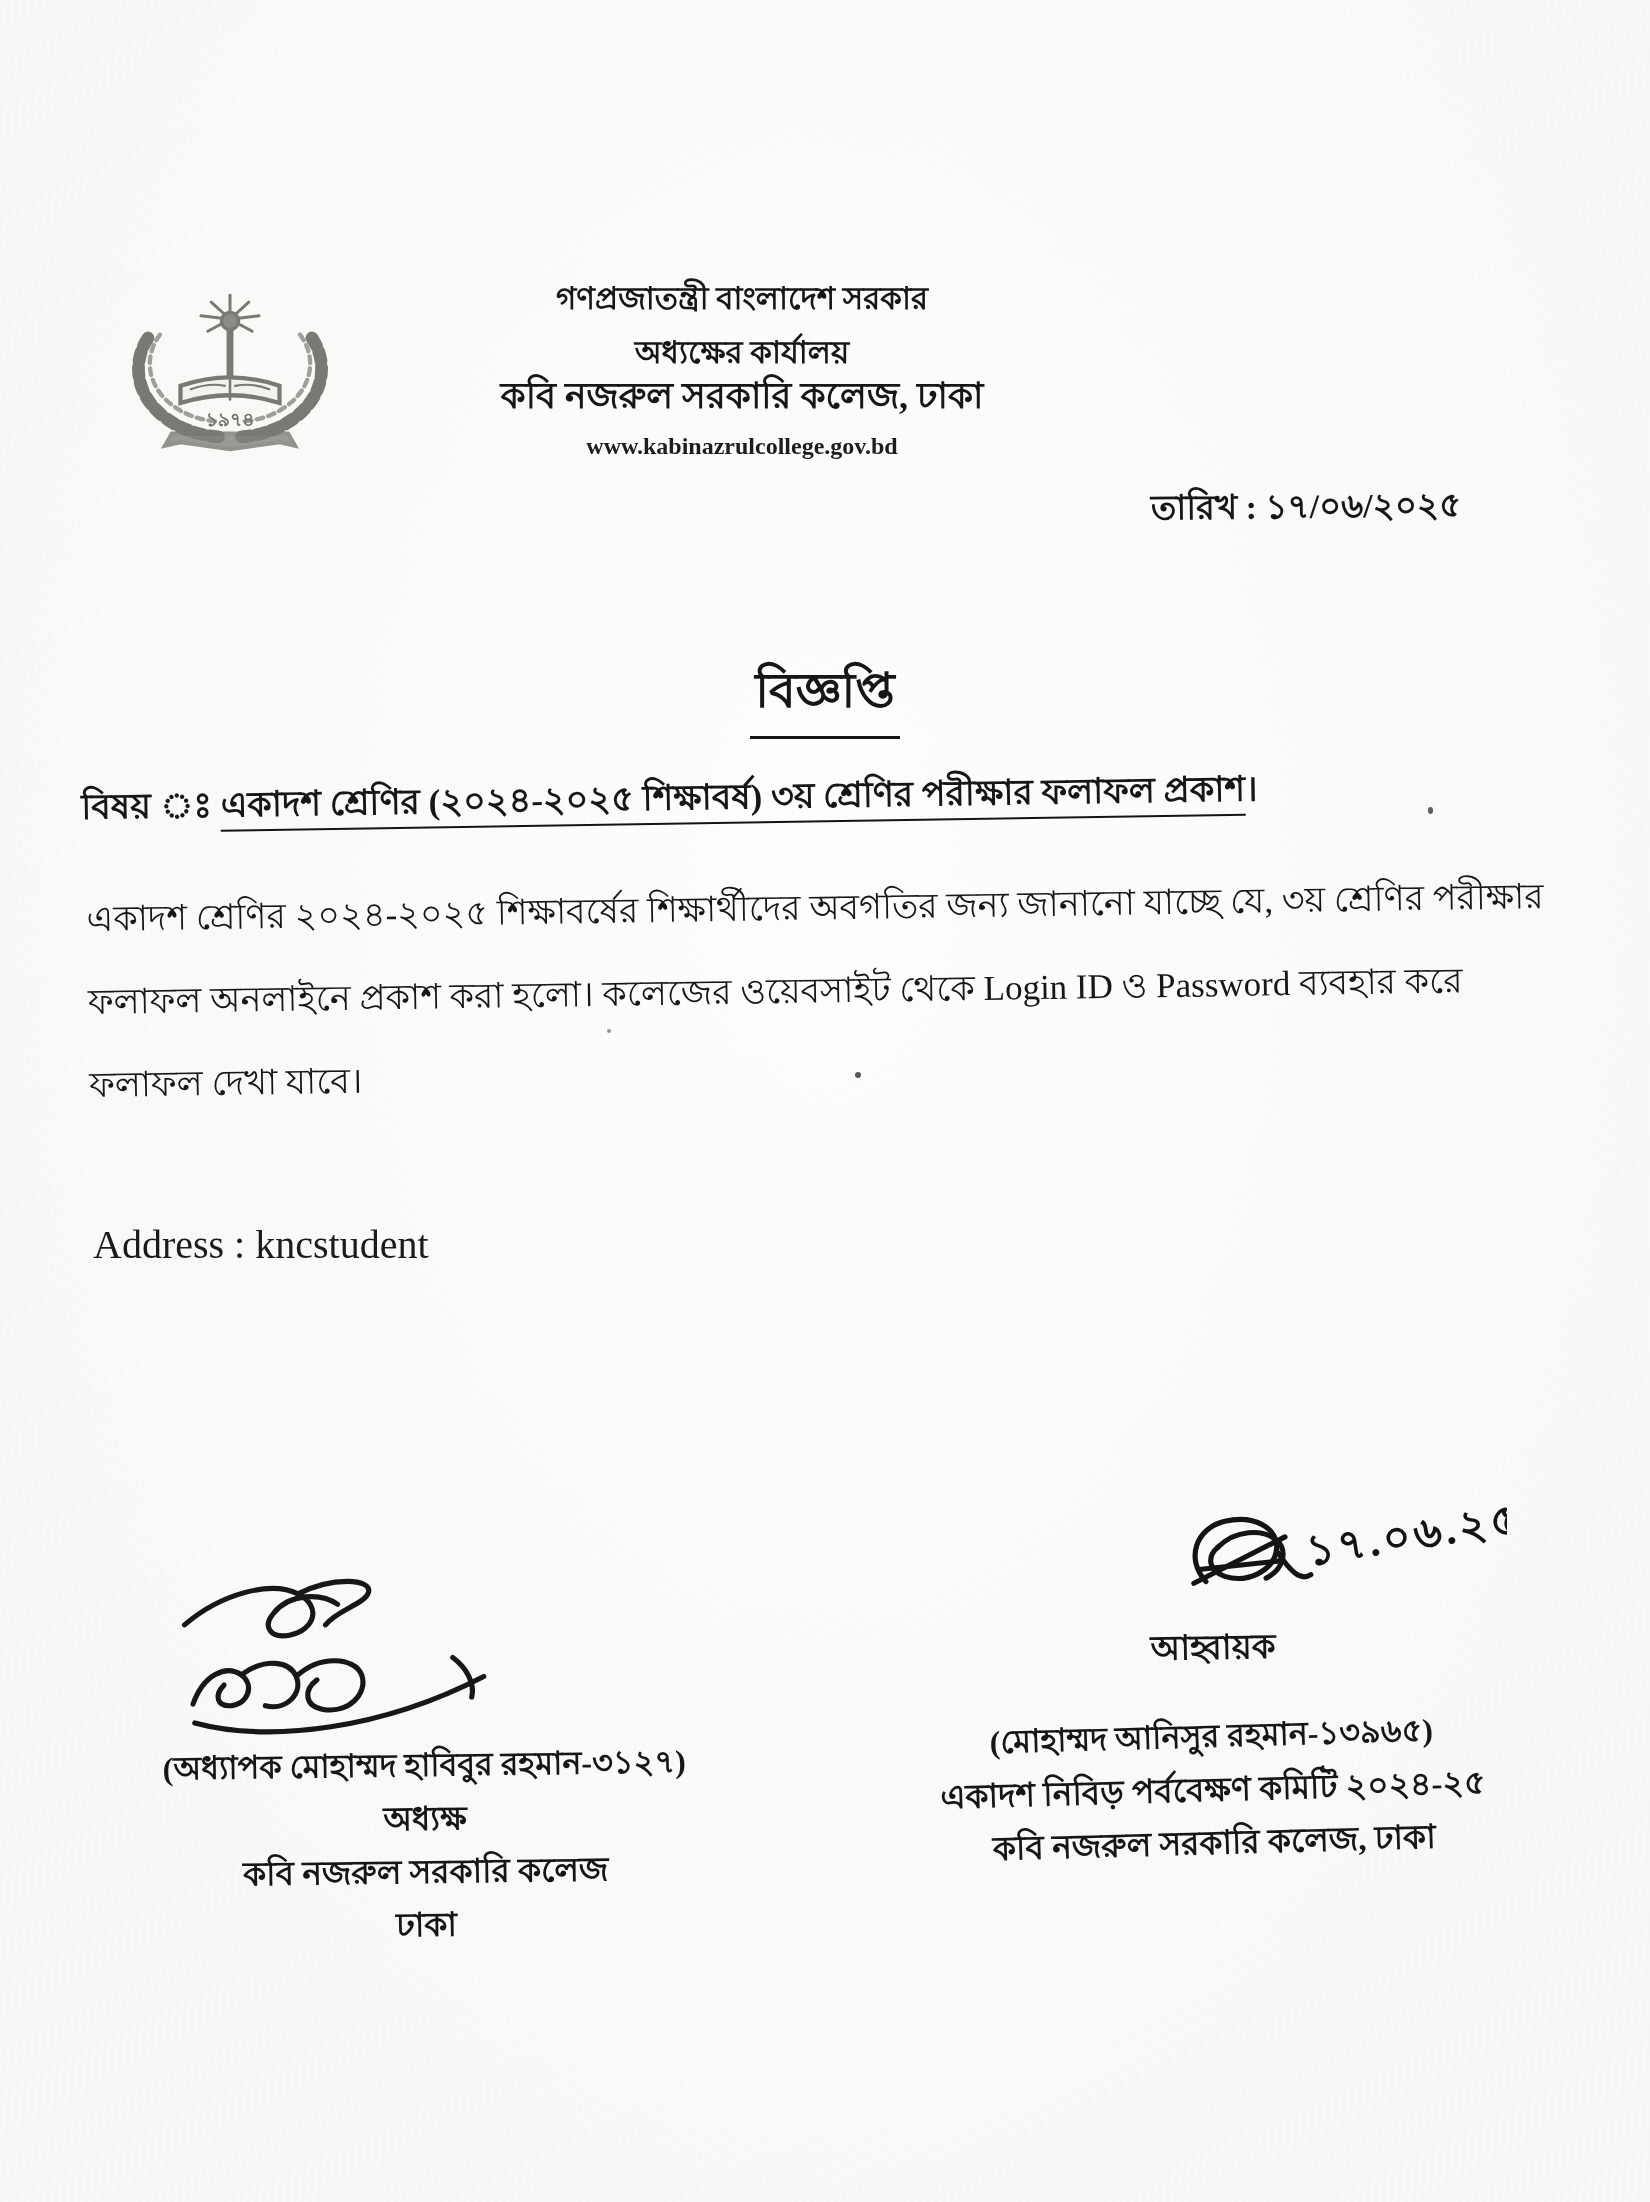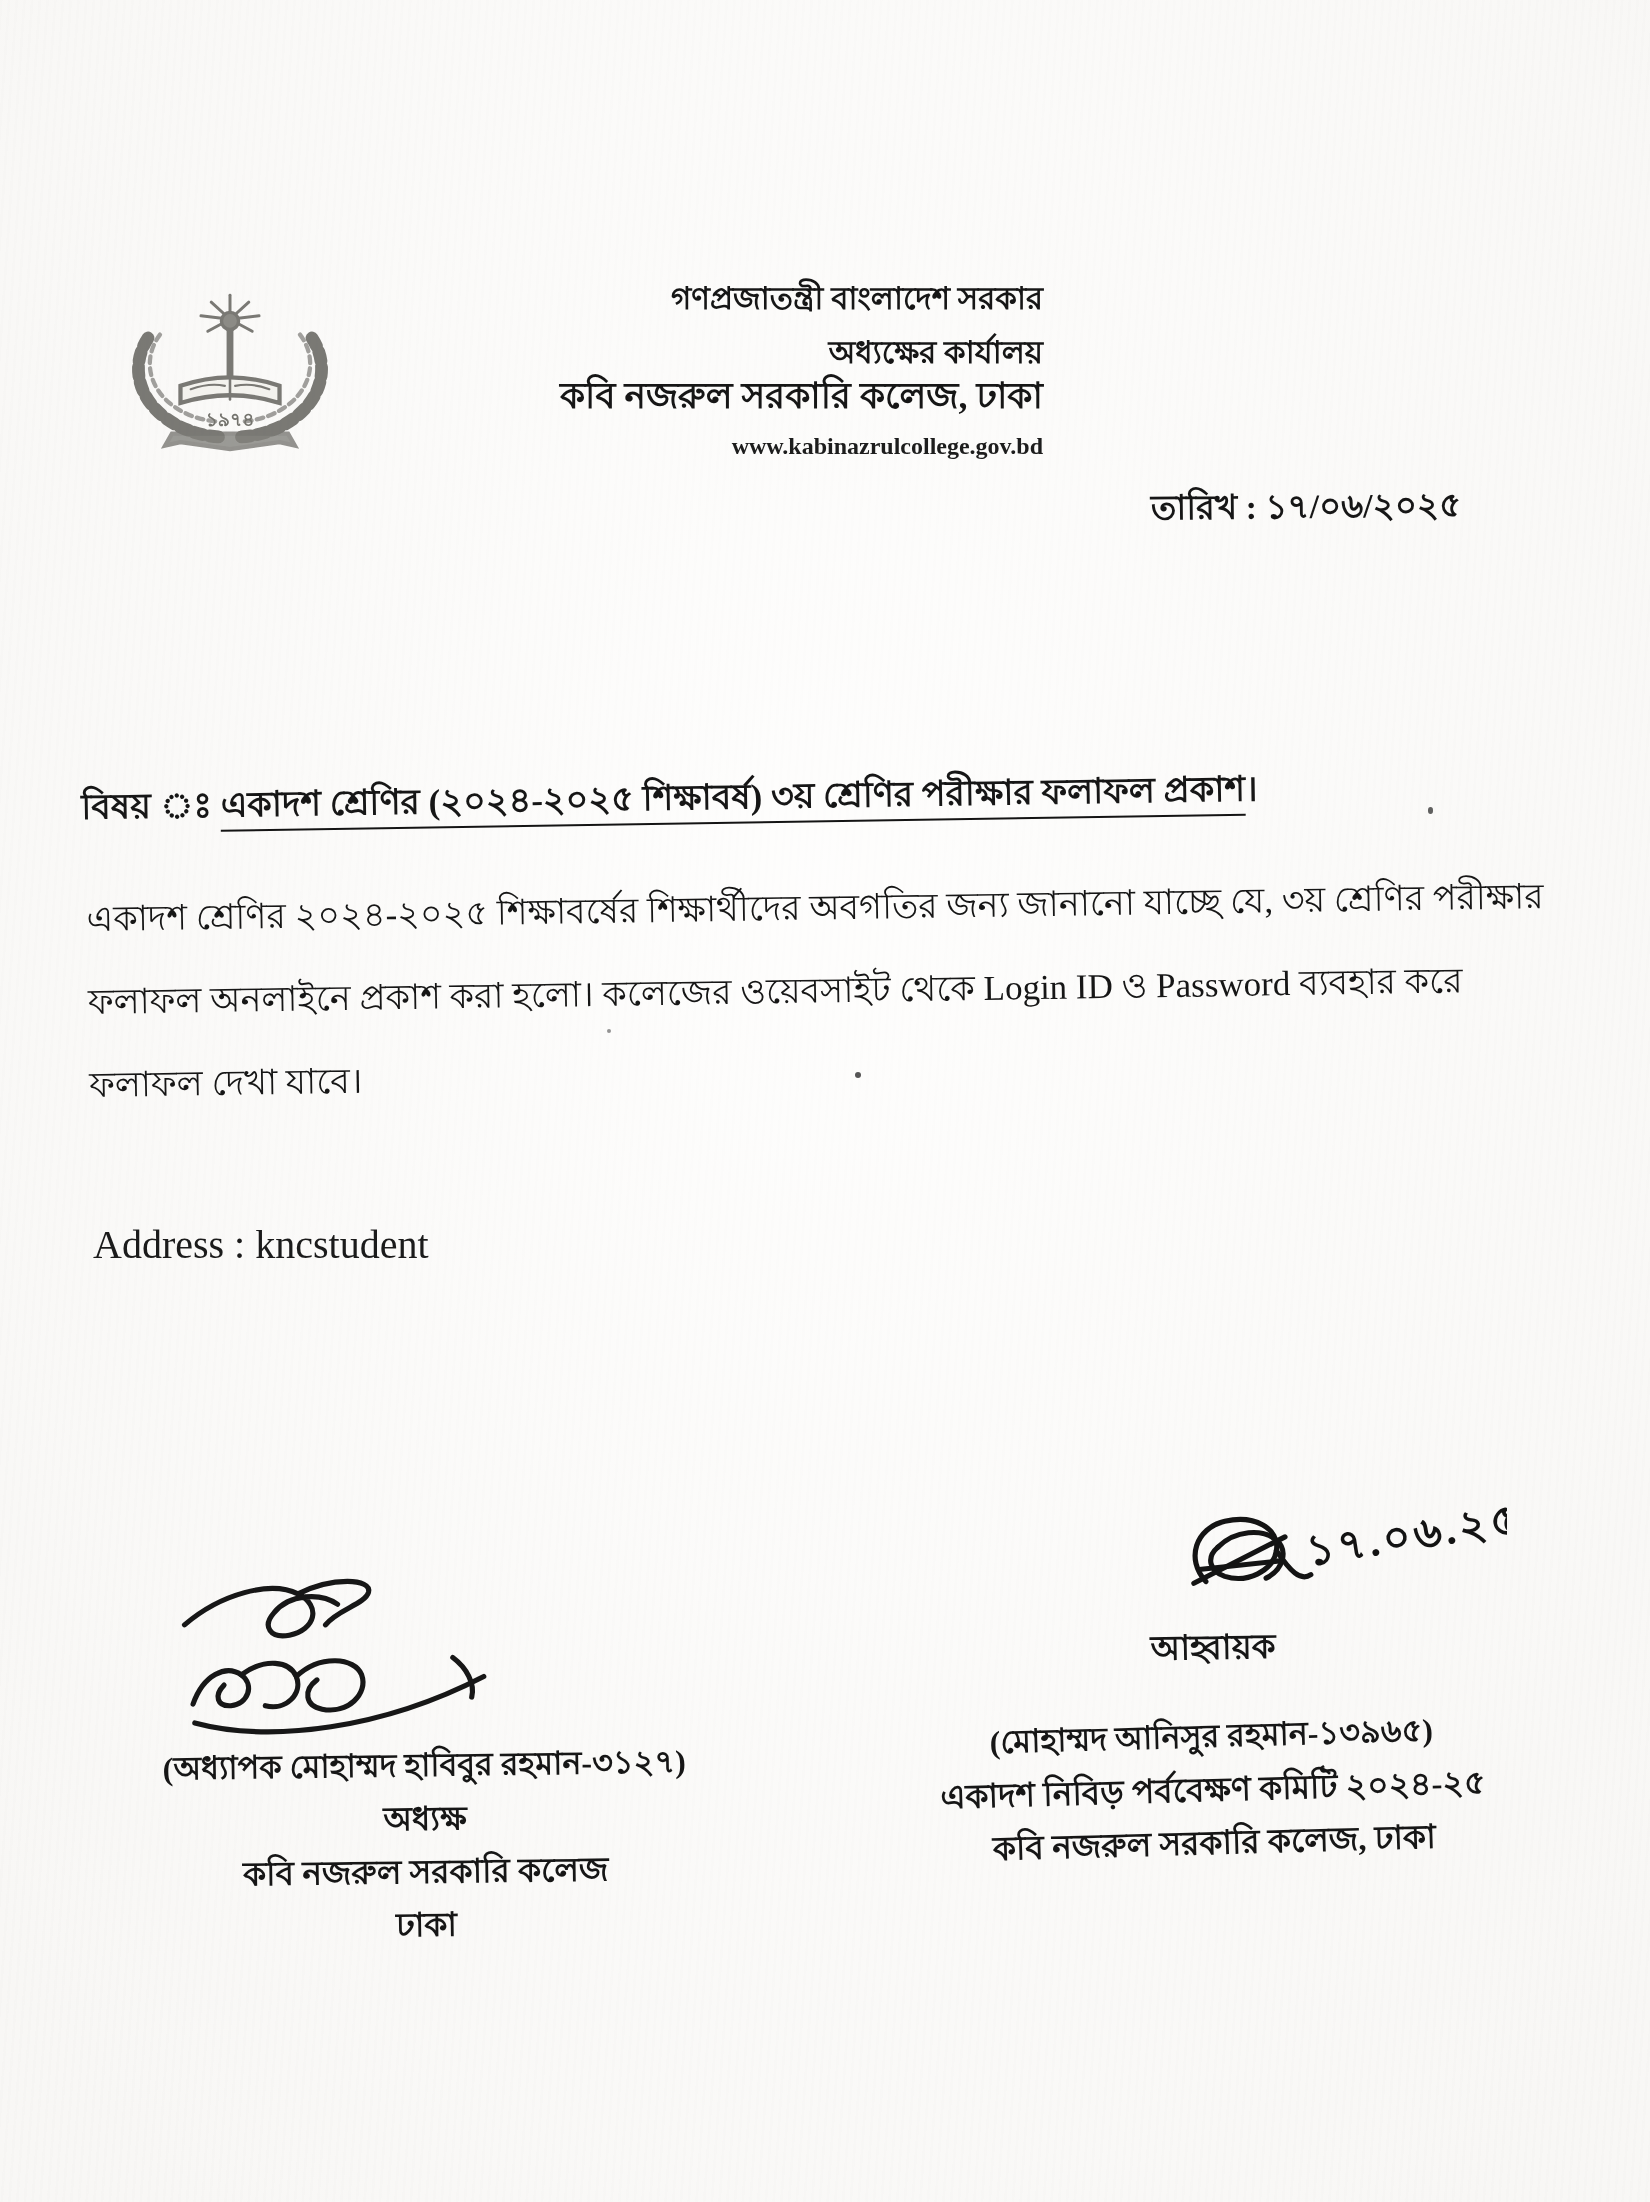--- a/index.html
+++ b/index.html
@@ -11,21 +11,21 @@
     background-image:
       radial-gradient(ellipse at 50% 40%, rgba(255,255,255,.6), rgba(0,0,0,.015) 90%),
       repeating-linear-gradient(94deg, rgba(0,0,0,.008) 0 2.6px, rgba(255,255,255,0) 2.6px 7.7px);
     overflow:hidden;
     color:#161616;
     font-family:"Liberation Serif", serif;
   }
   .abs{position:absolute;}
   
   .seal{left:119px;top:274px;width:222px;height:181px;opacity:.82;filter:blur(0.3px);}
-  .letterhead{left:441px;top:280px;width:602px;text-align:right;}
+  .letterhead{left:441px;top:280px;width:602px;text-align:center;}
   .lh-govt{font-size:31px;font-weight:bold;line-height:38px;margin-bottom:15.5px;}
   .lh-office{font-size:31px;font-weight:bold;line-height:38px;margin-bottom:3px;}
   .lh-college{font-size:36px;font-weight:bold;line-height:43px;margin-bottom:15.5px;}
   .lh-web{font-family:Liberation Serif, serif;font-size:24px;font-weight:bold;color:#1d1d1d;}
   .date-line{left:1151px;top:480px;font-size:34px;font-weight:bold;transform:rotate(-.6deg);}
   
   .title-wrap{left:0;top:654px;width:100%;text-align:center;}
   .title-text{display:inline-block;font-size:48px;font-weight:bold;padding:0 5.2px 3.4px 5.2px;border-bottom:3.4px solid #141414;}
   .subject{left:81px;top:780px;width:1514px;font-size:35px;font-weight:bold;transform:rotate(-.9deg);transform-origin:left top;}
   .subject-underlined{border-bottom:2.6px solid #141414;padding-bottom:5.2px;}
@@ -84,20 +84,23 @@
 
   <div class="abs letterhead">
     <div class="lh-govt">গণপ্রজাতন্ত্রী বাংলাদেশ সরকার</div>
     <div class="lh-office">অধ্যক্ষের কার্যালয়</div>
     <div class="lh-college">কবি নজরুল সরকারি কলেজ, ঢাকা</div>
     <div class="lh-web">www.kabinazrulcollege.gov.bd</div>
   </div>
 
   <div class="abs date-line">তারিখ : ১৭/০৬/২০২৫</div>
 
+  <div class="abs title-wrap">
+    <span class="title-text">বিজ্ঞপ্তি</span>
+  </div>
 
   <div class="abs subject">
     <span>বিষয় ঃ </span><span class="subject-underlined">একাদশ শ্রেণির (২০২৪-২০২৫ শিক্ষাবর্ষ) ৩য় শ্রেণির পরীক্ষার ফলাফল প্রকাশ</span><span>।</span>
   </div>
 
   <div class="abs body-text">
     <div>একাদশ শ্রেণির ২০২৪-২০২৫ শিক্ষাবর্ষের শিক্ষার্থীদের অবগতির জন্য জানানো যাচ্ছে যে, ৩য় শ্রেণির পরীক্ষার</div>
     <div>ফলাফল অনলাইনে প্রকাশ করা হলো। কলেজের ওয়েবসাইট থেকে Login ID ও Password ব্যবহার করে</div>
     <div>ফলাফল দেখা যাবে।</div>
   </div>

